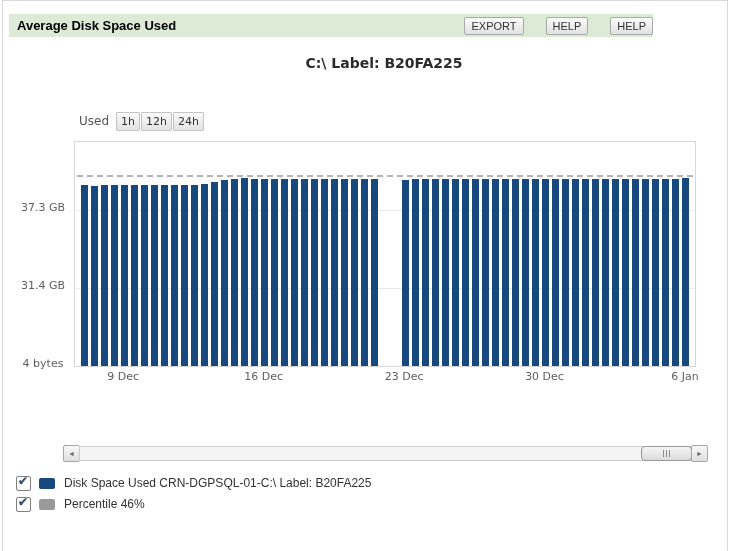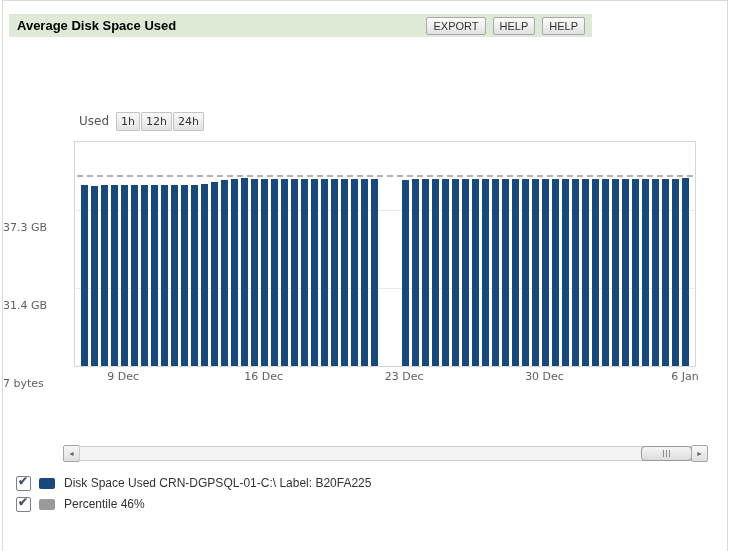--- a/index.html
+++ b/index.html
@@ -1,45 +1,45 @@
 <!DOCTYPE html>
 <html><head>
 <meta charset="utf-8">
 <style>
   html,body{margin:0;padding:0;background:#fff;}
   body{width:730px;height:551px;overflow:hidden;font-family:"Liberation Sans",sans-serif;}
   .widget{position:relative;width:724px;height:550px;margin-left:2px;background:#fff;
           border:1px solid #d9d9d9;border-bottom:none;}
   
-  .ghead{position:absolute;left:6px;top:13px;width:583px;height:23px;background:#dcead6;
+  .ghead{position:absolute;left:6px;top:13px;width:644px;height:23px;background:#dcead6;
          display:flex;align-items:center;}
   .wtitle{font-size:13px;font-weight:bold;color:#000;padding-left:8px;flex:1;}
-  .hbtns{display:flex;gap:7px;padding-right:7px;}
+  .hbtns{display:flex;gap:22px;}
   .hbtn{font-family:"Liberation Sans",sans-serif;font-size:11px;color:#333;
         background:linear-gradient(#fcfcfc,#e1e1e1);border:1px solid #a9a9a9;border-radius:2px;
         padding:2px 6px;cursor:pointer;}
   
   .ctitle{position:absolute;left:71px;top:54px;width:620px;text-align:center;
           font-size:14px;font-weight:bold;color:#2b2b2b;font-family:"DejaVu Sans",sans-serif;}
   .csub{position:absolute;left:71px;top:79px;width:620px;text-align:center;
         font-size:12px;color:#555;font-family:"DejaVu Sans",sans-serif;}
   
   .zoomrow{position:absolute;left:76px;top:109px;height:22px;display:flex;align-items:center;}
   .zlabel{font-size:12px;color:#555;font-family:"DejaVu Sans",sans-serif;margin-right:7px;}
   .zbtn{font-family:"DejaVu Sans",sans-serif;font-size:11px;color:#333;
         background:linear-gradient(#f9f9f9,#e3e3e3);border:1px solid #c4c4c4;border-radius:1px;
         padding:2px 4px;margin-right:1px;cursor:pointer;}
   
   .plot{position:absolute;left:71px;top:140px;width:620px;height:224px;background:#fff;
         border:1px solid #d6d6d6;}
   .gline{position:absolute;left:1px;right:1px;height:1px;background:#e9e9e9;}
   .pline{position:absolute;left:2px;right:2px;border-top:2px dashed #b3b3b3;}
   .bar{position:absolute;bottom:0;width:7px;background:#17497E;}
-  .ylab{position:absolute;left:0;width:64px;text-align:left;font-size:11px;color:#5f5f5f;
-        font-family:"DejaVu Sans",sans-serif;margin-top:20px;}
+  .ylab{position:absolute;left:8px;width:64px;text-align:center;font-size:11px;color:#5f5f5f;
+        font-family:"DejaVu Sans",sans-serif;}
   .xlab{position:absolute;top:369px;transform:translateX(-50%);font-size:11px;color:#5f5f5f;
         font-family:"DejaVu Sans",sans-serif;white-space:nowrap;}
   
   .nav{position:absolute;left:76px;top:398px;width:632px;height:43px;border:1px solid #cfcfcf;
        background:#fff;}
   .handle{position:absolute;width:8px;height:19px;top:11px;background:linear-gradient(#ffffff,#e6e6e6);
           border:1px solid #8e8e8e;border-radius:3px;box-sizing:border-box;cursor:ew-resize;
           display:flex;align-items:center;justify-content:center;gap:1px;}
   .handle i{display:block;width:1px;height:9px;background:#8e8e8e;}
   
@@ -74,20 +74,21 @@
 
   <div class="ghead">
     <span class="wtitle">Average Disk Space Used</span>
     <span class="hbtns">
       <button class="hbtn">EXPORT</button>
       <button class="hbtn">HELP</button>
       <button class="hbtn">HELP</button>
     </span>
   </div>
 
+  <div class="ctitle">C:\ Label: B20FA225</div>
 
   <div class="zoomrow">
     <span class="zlabel">Used</span>
     <button class="zbtn">1h</button>
     <button class="zbtn">12h</button>
     <button class="zbtn">24h</button>
   </div>
 
   <div id="plot" class="plot">
       <div class="gline" style="top: 146px;"></div>
@@ -147,21 +148,21 @@
       <div class="bar" style="left: 547.287px; height: 187px; background: rgb(23, 73, 126);"></div>
       <div class="bar" style="left: 557.32px; height: 187px; background: rgb(23, 73, 126);"></div>
       <div class="bar" style="left: 567.352px; height: 187px; background: rgb(23, 73, 126);"></div>
       <div class="bar" style="left: 577.385px; height: 187px; background: rgb(23, 73, 126);"></div>
       <div class="bar" style="left: 587.418px; height: 187px; background: rgb(23, 73, 126);"></div>
       <div class="bar" style="left: 597.451px; height: 187px; background: rgb(23, 73, 126);"></div>
       <div class="bar" style="left: 607.484px; height: 188px; background: rgb(23, 73, 126);"></div>
       <div class="pline" style="top: 33px;"></div>
     </div>
   <div id="labels">
-      <div class="ylab" style="top: 356px;">7 bytes</div>
+      <div class="ylab" style="top: 356px;">4 bytes</div>
       <div class="ylab" style="top: 278px;">31.4 GB</div>
       <div class="ylab" style="top: 200px;">37.3 GB</div>
       <div class="xlab" style="left: 120.148px;">9 Dec</div>
       <div class="xlab" style="left: 260.607px;">16 Dec</div>
       <div class="xlab" style="left: 401.066px;">23 Dec</div>
       <div class="xlab" style="left: 541.525px;">30 Dec</div>
       <div class="xlab" style="left: 681.984px;">6 Jan</div>
     </div>
 
 

